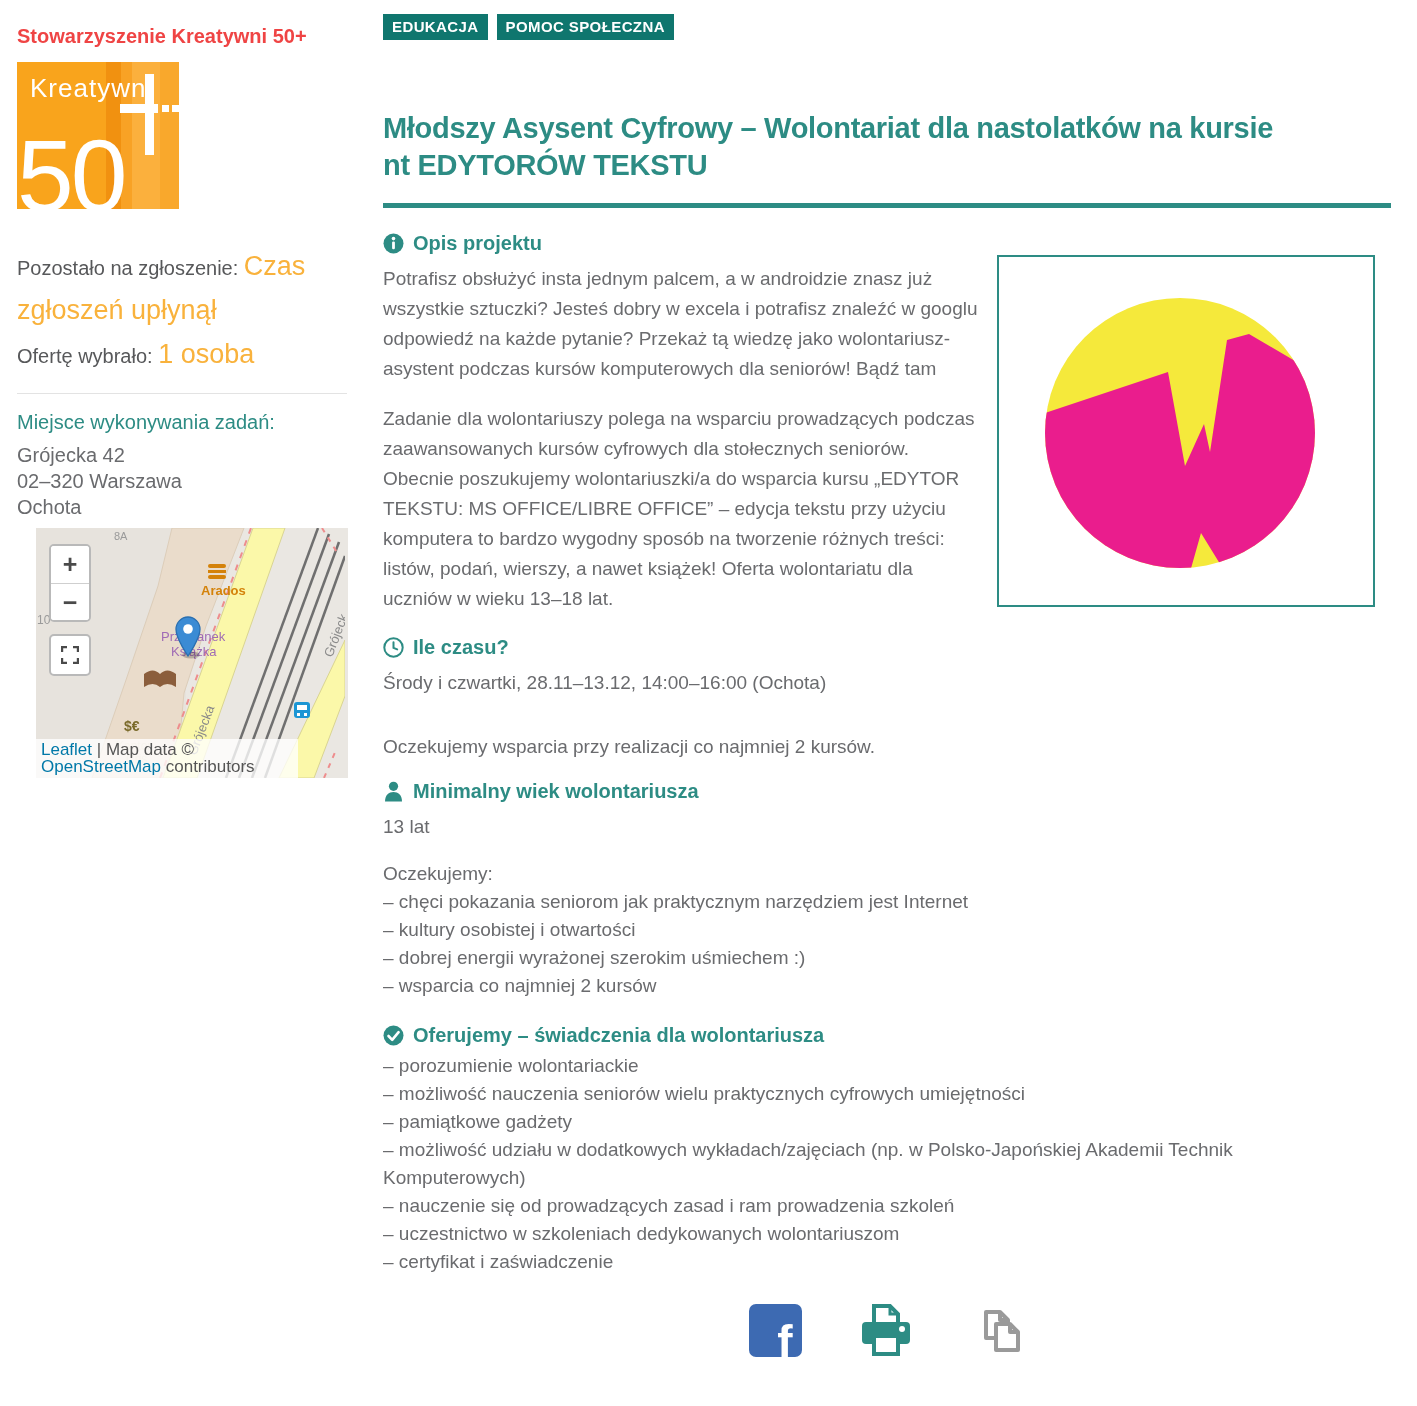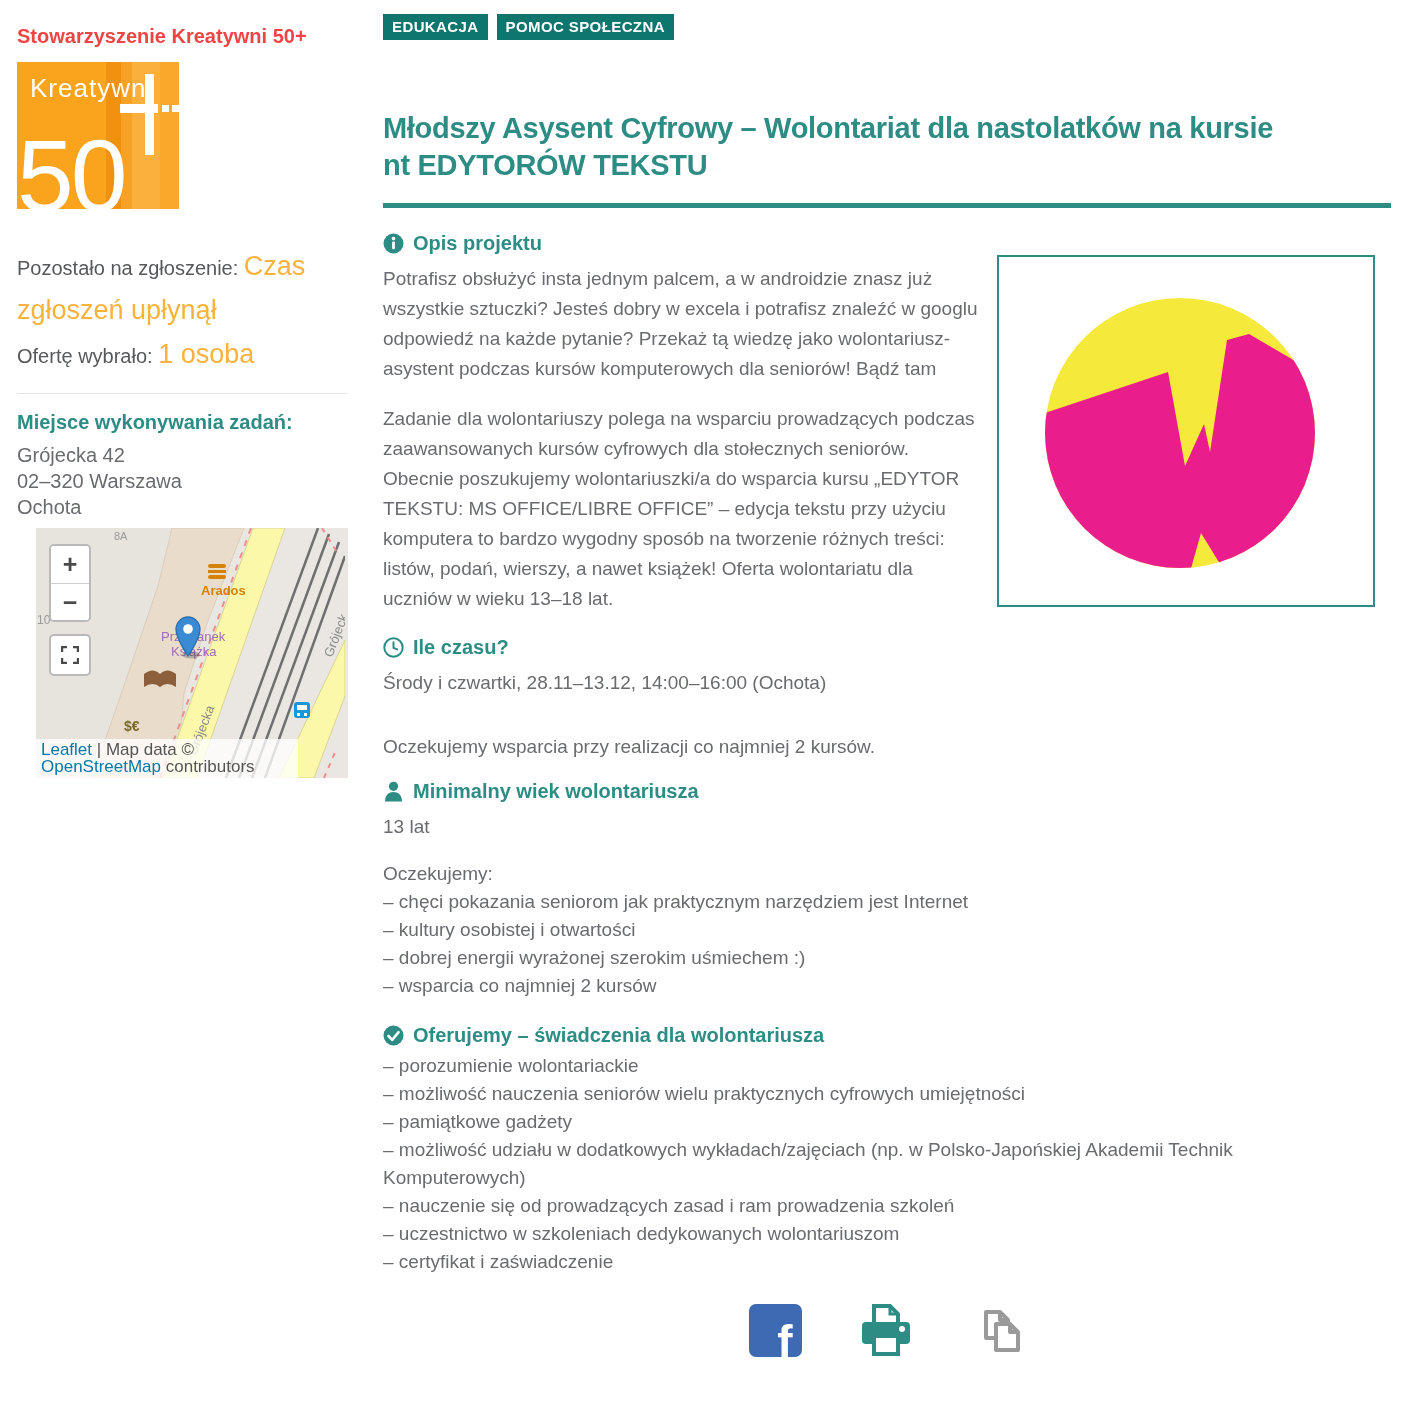--- a/index.html
+++ b/index.html
@@ -10,21 +10,21 @@
   .logo{position:relative;width:162px;height:147px;overflow:hidden;
         background:linear-gradient(90deg,#f9a41c 0 55%,#f19110 55% 64%,#f8a225 64% 71%,#fbb03d 71% 88%,#f9a82c 88% 100%);}
   .logo-word{position:absolute;left:13px;top:11px;font-size:26px;color:#fff;letter-spacing:1px;}
   .logo-plus-v{position:absolute;left:128px;top:12px;width:9px;height:81px;background:#fff;}
   .logo-plus-h{position:absolute;left:103px;top:42px;width:38px;height:9px;background:#fff;}
   .logo-dot{position:absolute;top:43px;width:7px;height:7px;background:#fff;}
   .logo-50{position:absolute;left:0;bottom:-18px;font-size:102px;line-height:1;color:#fff;letter-spacing:-3px;}
   .stats{margin-top:36px;font-size:20px;color:#57585a;line-height:42px;}
   .stat-val{font-size:27px;color:#f9b23c;}
   .divider{border:none;border-top:1px solid #e3e3e3;margin:16px 0 0;}
-  .place-head{margin:17px 0 8px;font-size:20px;font-weight:bold;color:#2d8c84;}
+  .place-head{margin:17px 0 8px;font-size:20px;font-weight:normal;color:#2d8c84;}
   .address{font-size:20px;line-height:26px;color:#6a6b6e;white-space:pre-line;}
   
   .map{position:relative;width:312px;height:250px;margin:8px 0 12px 19px;overflow:hidden;background:#eae7e2;}
   .map svg.mapbg{position:absolute;left:0;top:0;}
   .map-ctl{position:absolute;left:13px;top:16px;width:38px;border:2px solid #b9b9b9;border-radius:5px;overflow:hidden;background:#fff;}
   .map-btn{width:38px;height:37px;background:#fff;display:flex;align-items:center;justify-content:center;
            font-size:25px;color:#4a4a4a;font-weight:bold;box-sizing:border-box;cursor:pointer;}
   .map-btn + .map-btn{border-top:1px solid #cfcfcf;}
   .map-fs{position:absolute;left:13px;top:106px;width:38px;height:38px;border:2px solid #b9b9b9;border-radius:5px;
           background:#fff;display:flex;align-items:center;justify-content:center;cursor:pointer;}

